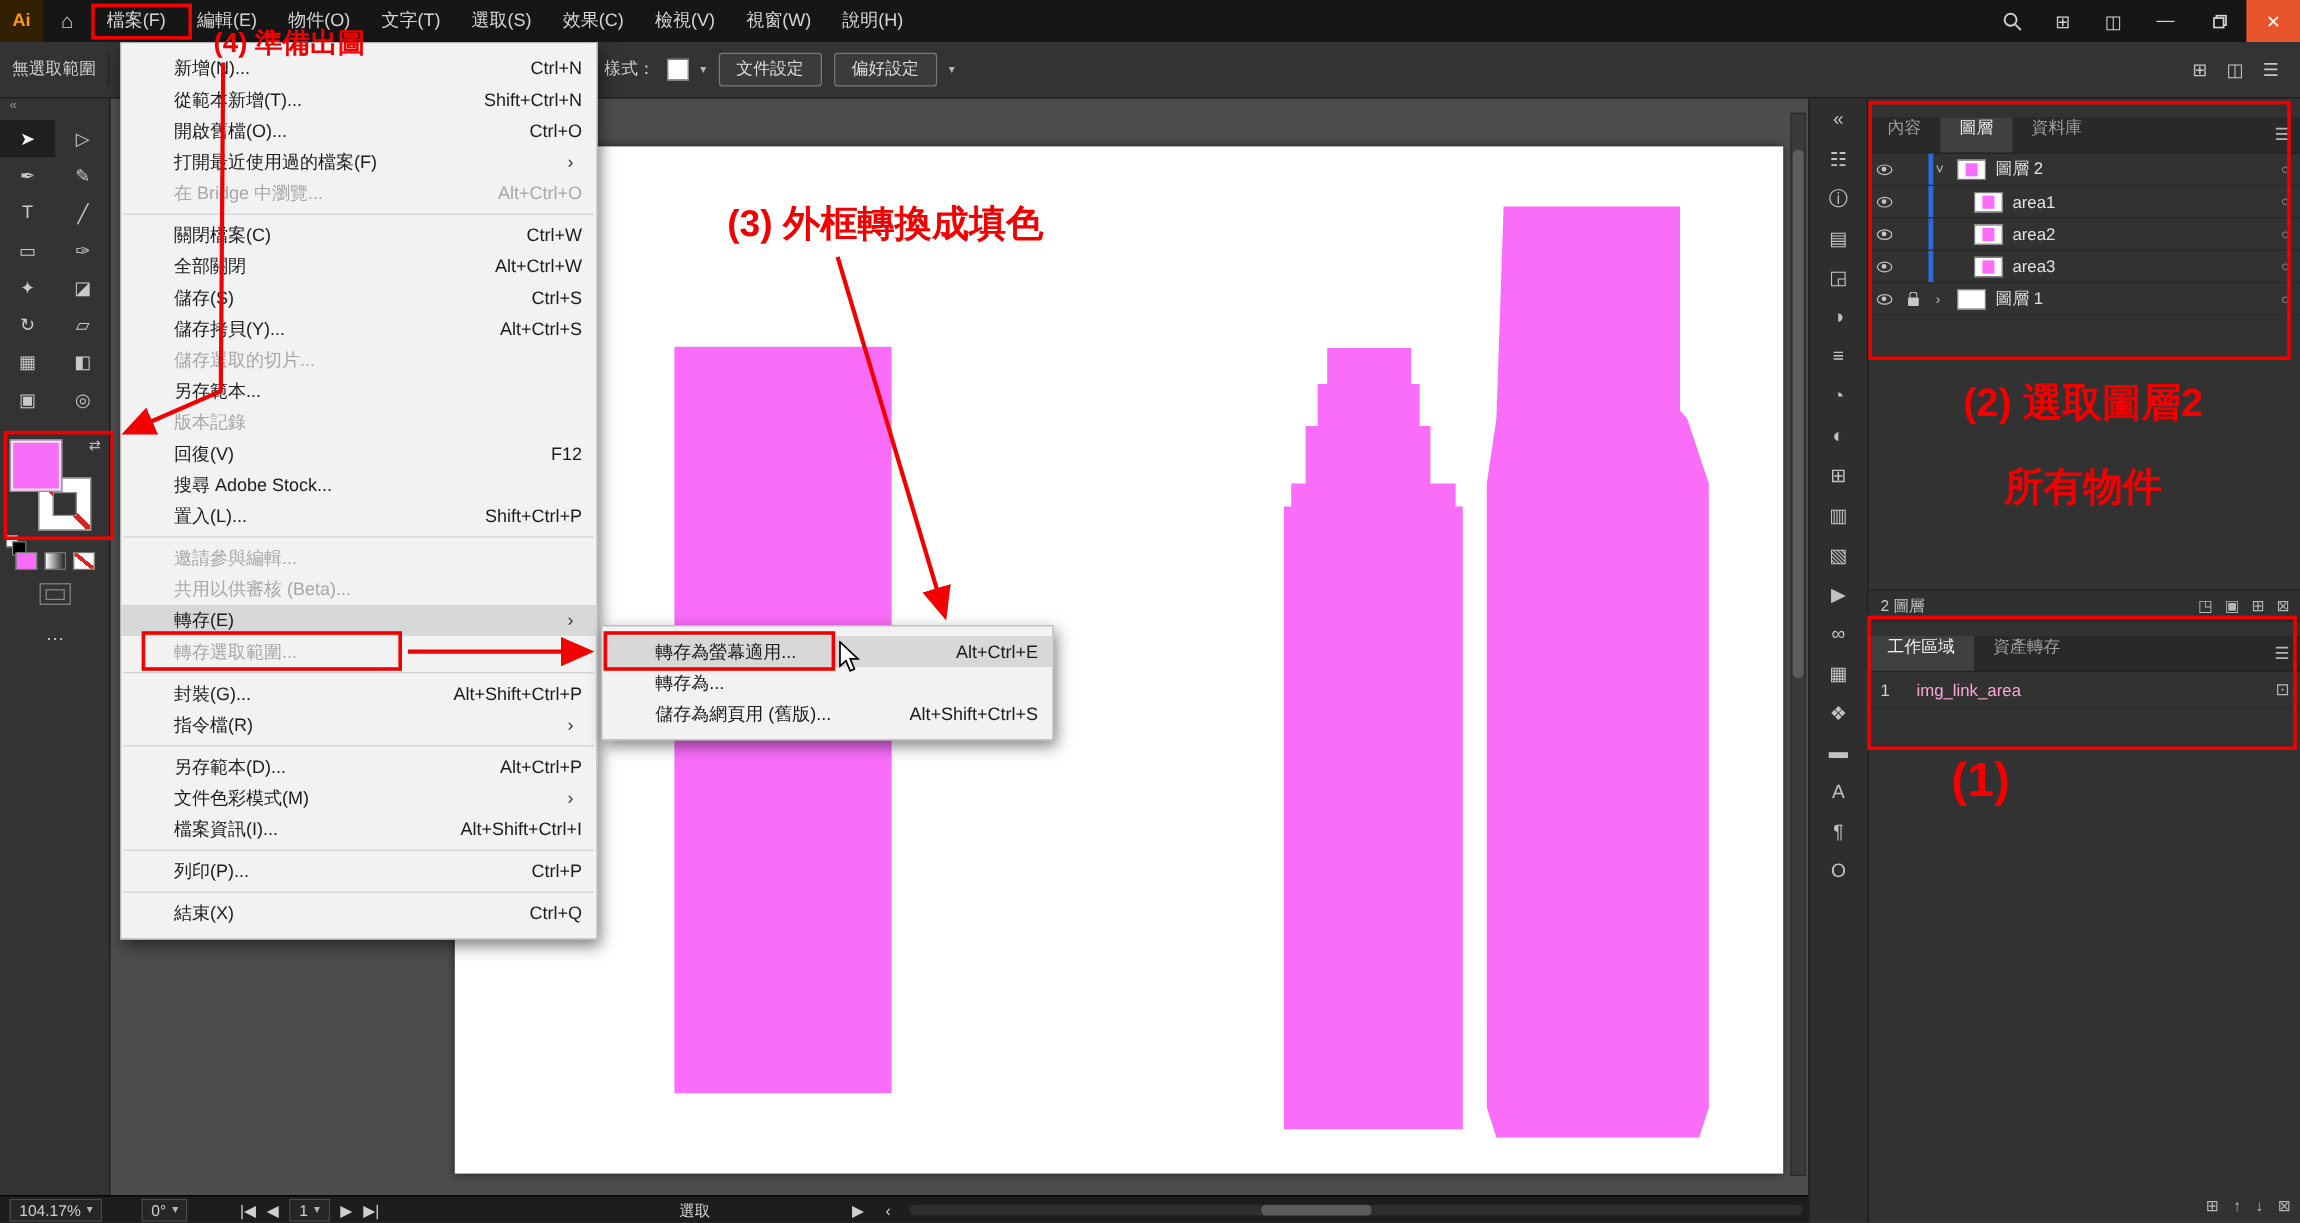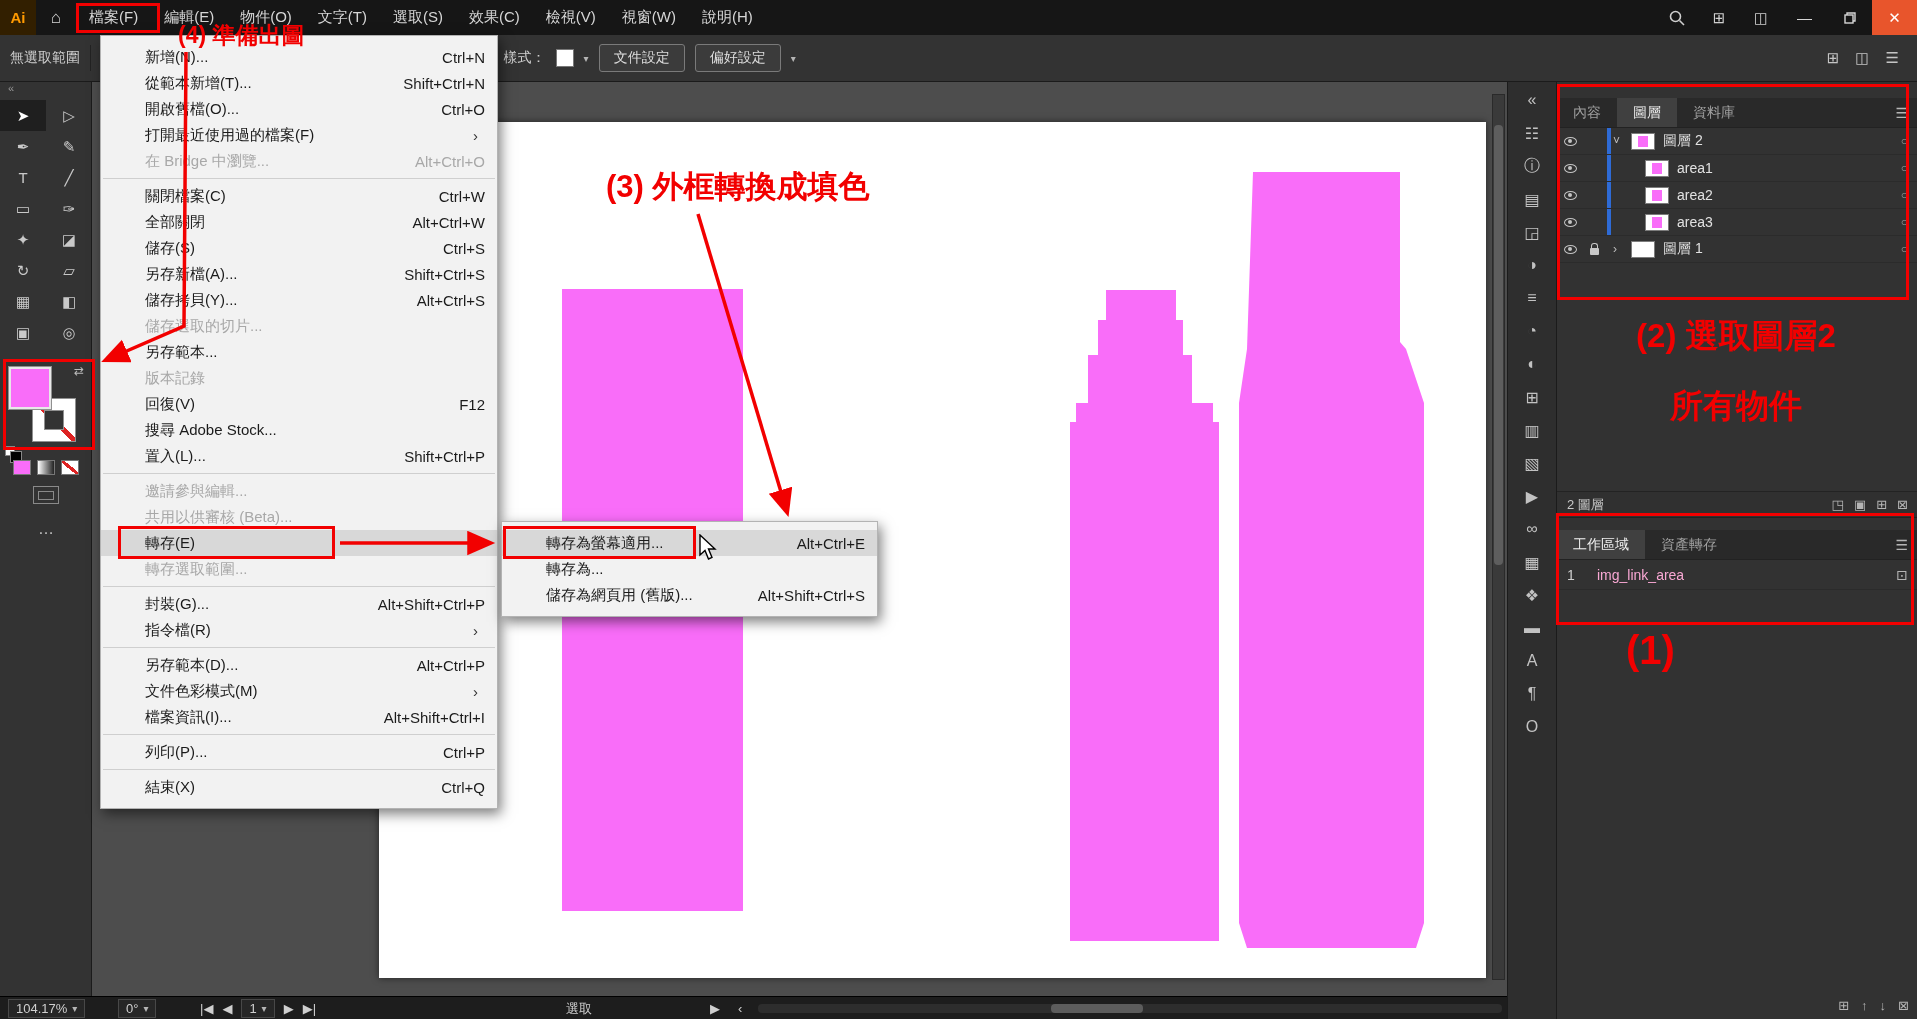--- a/index.html
+++ b/index.html
@@ -68,21 +68,21 @@
   
   .dock { position:absolute; left:1507px; top:82px; width:49px; height:937px; background:#2e2e2e;
     border-left:1px solid #1b1b1b; display:flex; flex-direction:column; align-items:center; gap:13px;
     padding-top:8px; color:#c2c2c2; font-size:16px; z-index:4; }
   .dock-ico { width:30px; height:20px; display:flex; align-items:center; justify-content:center; }
 
   
   .panels { position:absolute; left:1556px; top:82px; width:361px; height:937px; background:#323232;
     border-left:1px solid #1b1b1b; color:#d8d8d8; font-size:14px; z-index:4; }
   .ptabs { height:30px; background:#292929; display:flex; align-items:stretch; border-bottom:1px solid #222; }
-  .ptab { display:flex; align-items:center; padding:0 16px; color:#9f9f9f; }
+  .ptab { display:flex; padding:0 16px; color:#9f9f9f; }
   .ptab.active { background:#404040; color:#f0f0f0; }
   .ptab-menu { margin-left:auto; display:flex; align-items:center; padding-right:10px; color:#b5b5b5; }
   .layers-wrap { position:absolute; left:0; top:16px; width:361px; height:420px; border-bottom:1px solid #222; }
   .lrows { }
   .lrow { height:27px; display:flex; align-items:center; border-bottom:1px solid #2b2b2b; position:relative; padding-right:10px; }
   .eyec { width:26px; display:flex; justify-content:center; }
   .eyeg { display:none; width:13px; height:9px; border:1.5px solid #c4c4c4; border-radius:50%; position:relative; }
   .eyeg::after { content:""; position:absolute; left:3px; top:1.2px; width:4px; height:4px; background:#c4c4c4; border-radius:50%; }
   .lrow.eye .eyeg { display:inline-block; }
   .lockc { width:22px; display:flex; justify-content:center; }
@@ -478,25 +478,20 @@
         <span class="lab">全部關閉</span>
         <span class="sc">Alt+Ctrl+W</span>
 
       </div>
       <div class="mi">
         <span class="lab">儲存(S)</span>
         <span class="sc">Ctrl+S</span>
 
       </div>
       <div class="mi">
-        <span class="lab">另存新檔(A)...</span>
-        <span class="sc">Shift+Ctrl+S</span>
-
-      </div>
-      <div class="mi">
         <span class="lab">儲存拷貝(Y)...</span>
         <span class="sc">Alt+Ctrl+S</span>
 
       </div>
       <div class="mi disabled">
         <span class="lab">儲存選取的切片...</span>
         <span class="sc"></span>
 
       </div>
       <div class="mi">

